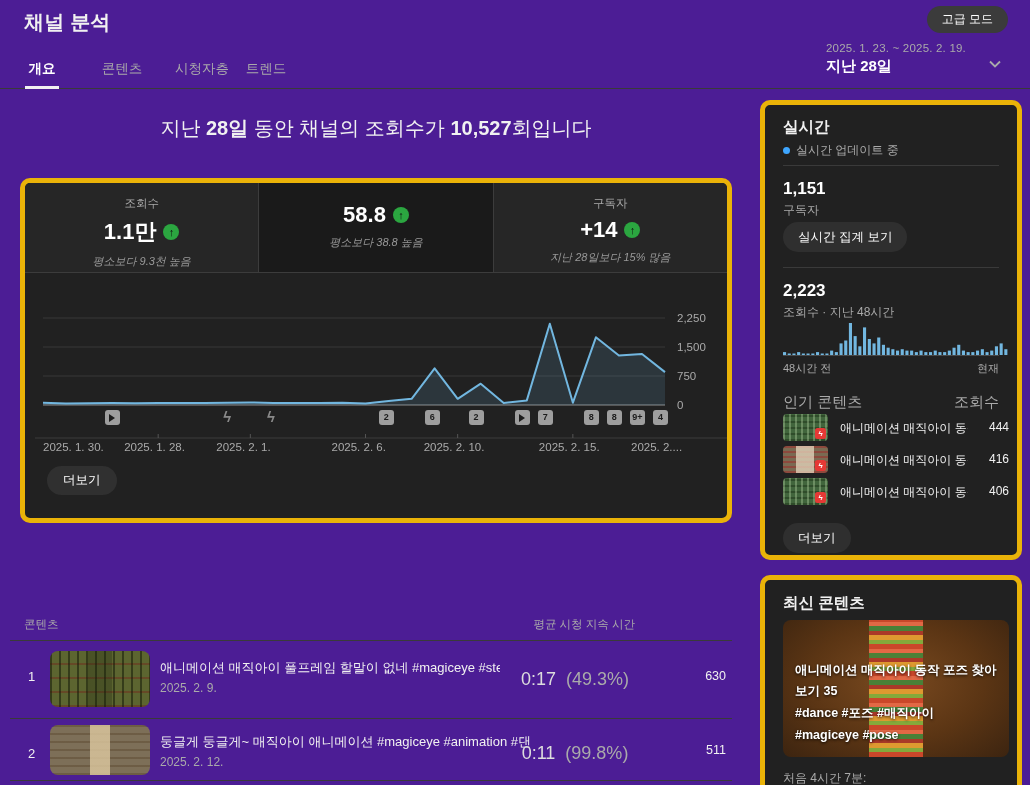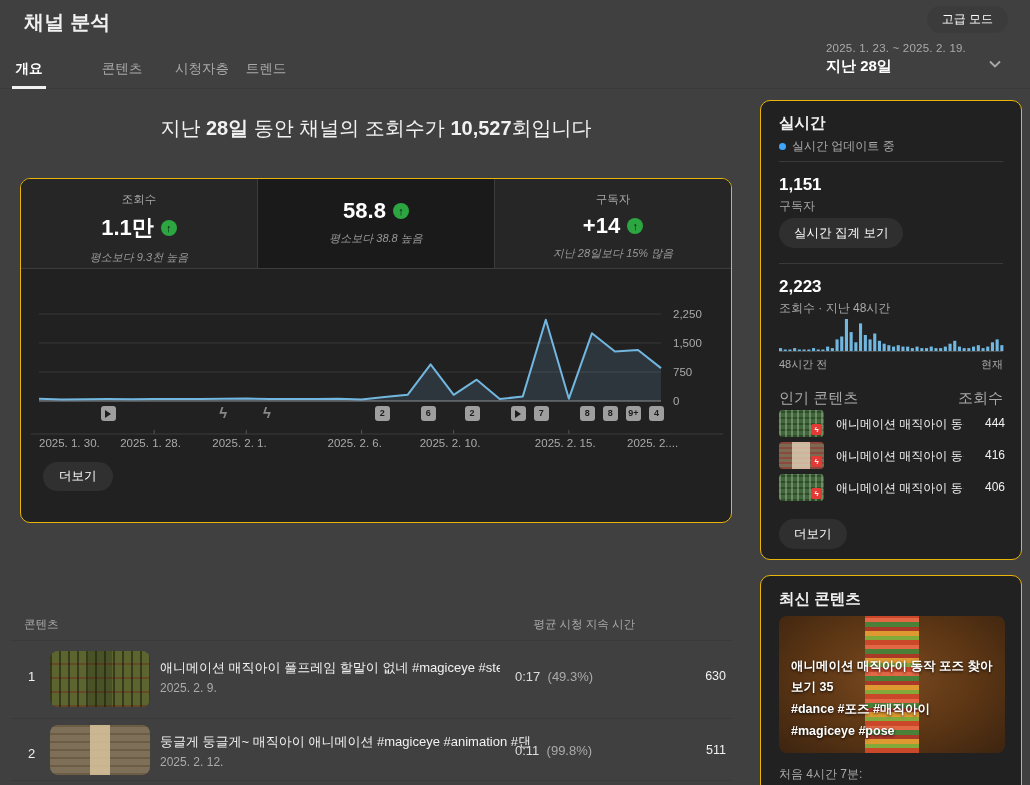--- a/index.html
+++ b/index.html
@@ -1,18 +1,18 @@
 <!DOCTYPE html>
 <html><head>
 <meta charset="utf-8">
 <style>
   * { margin:0; padding:0; box-sizing:border-box; }
   html,body { background:#181818; }
   body { font-family:"Liberation Sans","DejaVu Sans",sans-serif; }
-  #app { position:relative; width:1030px; height:785px; background:#404040; color:#f1f1f1; overflow:hidden; }
+  #app { position:relative; width:1030px; height:785px; background:#4c1d95; color:#f1f1f1; overflow:hidden; }
 
   
   .page-title { position:absolute; left:24px; top:9px; font-size:20px; font-weight:700; letter-spacing:.2px; }
   .adv-btn { position:absolute; right:22px; top:6px; height:27px; padding:0 15px; background:#3b3b3b; border:none;
              border-radius:14px; color:#fff; font-size:12px; font-family:inherit; line-height:27px; cursor:pointer; }
   .date-block { position:absolute; left:826px; top:42px; width:182px; }
   .date-range { font-size:11.5px; color:#aaa; letter-spacing:.2px; }
   .date-period { font-size:15px; font-weight:700; color:#fff; margin-top:3px; }
   .chev { position:absolute; left:985px; top:54px; width:20px; height:20px; cursor:pointer; }
 
@@ -20,21 +20,21 @@
   .tabbar { position:absolute; left:0; top:56px; width:1030px; height:33px; border-bottom:1px solid #3a3a3a; }
   .tab { position:absolute; top:0; height:32px; font-size:13.5px; color:#aaa; cursor:pointer; line-height:26px; text-align:center; }
   .tab.active { color:#fff; font-weight:700; }
   .tab.active::after { content:""; position:absolute; left:0; right:0; bottom:-1px; height:3px; background:#f1f1f1; }
 
   
   .headline { position:absolute; left:20px; top:115px; width:712px; text-align:center; font-size:20px; font-weight:500; color:#f1f1f1; }
   .headline b { font-weight:800; }
 
   
-  .card { position:absolute; background:#212121; border:1px solid #eab308; border-radius:10px; }
+  .card { position:absolute; background:#212121; border:5px solid #eab308; border-radius:10px; }
   #main-card { left:20px; top:178px; width:712px; height:345px; overflow:hidden; }
   .metric-strip { position:absolute; left:0; top:0; width:100%; height:90px; display:flex; border-bottom:1px solid #3c3c3c; }
   .metric-cell { flex:1; background:#262626; text-align:center; padding-top:13px; cursor:pointer; }
   .metric-cell.selected { background:#1a1a1a; border-left:1px solid #3c3c3c; border-right:1px solid #3c3c3c; }
   .metric-label { font-size:11.5px; color:#aaa; }
   .metric-value { margin-top:6px; font-size:22px; font-weight:700; color:#fff; display:flex; align-items:center; justify-content:center; gap:7px; }
   .up-icon { display:inline-block; width:16px; height:16px; border-radius:50%; background:#2ba640; color:#0f0f0f; font-size:11px;
              font-weight:700; line-height:16px; text-align:center; }
   .metric-note { margin-top:7px; font-size:11px; font-style:italic; color:#9a9a9a; }
 
@@ -51,21 +51,21 @@
   
   .section-title { position:absolute; left:0; top:579px; width:740px; text-align:center; font-size:15px; font-weight:700; }
   .thead { position:absolute; top:617px; font-size:11.5px; color:#aaa; }
   .thead.bold { color:#fff; font-weight:700; }
   .tdivider { position:absolute; left:10px; width:722px; height:1px; background:#3a3a3a; }
   .trow { position:absolute; left:0; width:740px; height:72px; cursor:pointer; }
   .rank { position:absolute; left:28px; top:26px; font-size:13px; color:#f1f1f1; }
   .thumb { position:absolute; left:50px; top:8px; width:100px; height:56px; border-radius:8px; }
   .rtitle { position:absolute; left:160px; top:16px; width:340px; font-size:13px; color:#f1f1f1; white-space:nowrap; overflow:hidden; }
   .rdate { position:absolute; left:160px; top:38px; font-size:12px; color:#aaa; }
-  .rdur { position:absolute; left:515px; top:26px; width:120px; font-size:13px; color:#ddd; text-align:left; }
+  .rdur { position:absolute; left:515px; top:26px; width:120px; font-size:18px; color:#ddd; text-align:center; }
   .rdur .ret { color:#aaa; }
   .rviews { position:absolute; right:14px; top:26px; width:70px; text-align:right; font-size:12.5px; color:#f1f1f1; }
 
   .thumb.olive { background:#5c6530; background-image:
       linear-gradient(90deg, transparent 0 38%, rgba(25,32,12,.28) 38% 62%, transparent 62%),
       repeating-linear-gradient(90deg, rgba(20,26,8,.55) 0 2px, transparent 2px 9px),
       repeating-linear-gradient(0deg, rgba(120,20,20,.35) 0 2px, transparent 2px 14px); }
   .thumb.tan { background:#7d6f58; background-image:
       linear-gradient(90deg, transparent 0 40%, rgba(222,201,160,.8) 40% 60%, transparent 60%),
       repeating-linear-gradient(0deg, rgba(90,70,45,.45) 0 2px, transparent 2px 8px); }
@@ -116,21 +116,21 @@
   <button class="adv-btn">고급 모드</button>
   <div class="date-block">
     <div class="date-range">2025. 1. 23. ~ 2025. 2. 19.</div>
     <div class="date-period">지난 28일</div>
   </div>
   <svg class="chev" viewBox="0 0 20 20">
     <polyline points="5,7.5 10,12.5 15,7.5" fill="none" stroke="#aaa" stroke-width="1.8"></polyline>
   </svg>
 
   <div class="tabbar">
-    <div class="tab active" style="left:12px;width:34px;">개요</div>
+    <div class="tab active" style="left:25px;width:34px;">개요</div>
     <div class="tab" style="left:100px;width:44px;">콘텐츠</div>
     <div class="tab" style="left:174px;width:56px;">시청자층</div>
     <div class="tab" style="left:244px;width:44px;">트렌드</div>
   </div>
 
   <div class="headline"><span>지난 </span><b>28일</b><span> 동안 채널의 조회수가 </span><b>10,527</b><span>회입니다</span></div>
 
   <div class="card" id="main-card">
     <div class="metric-strip">
       <div class="metric-cell">

